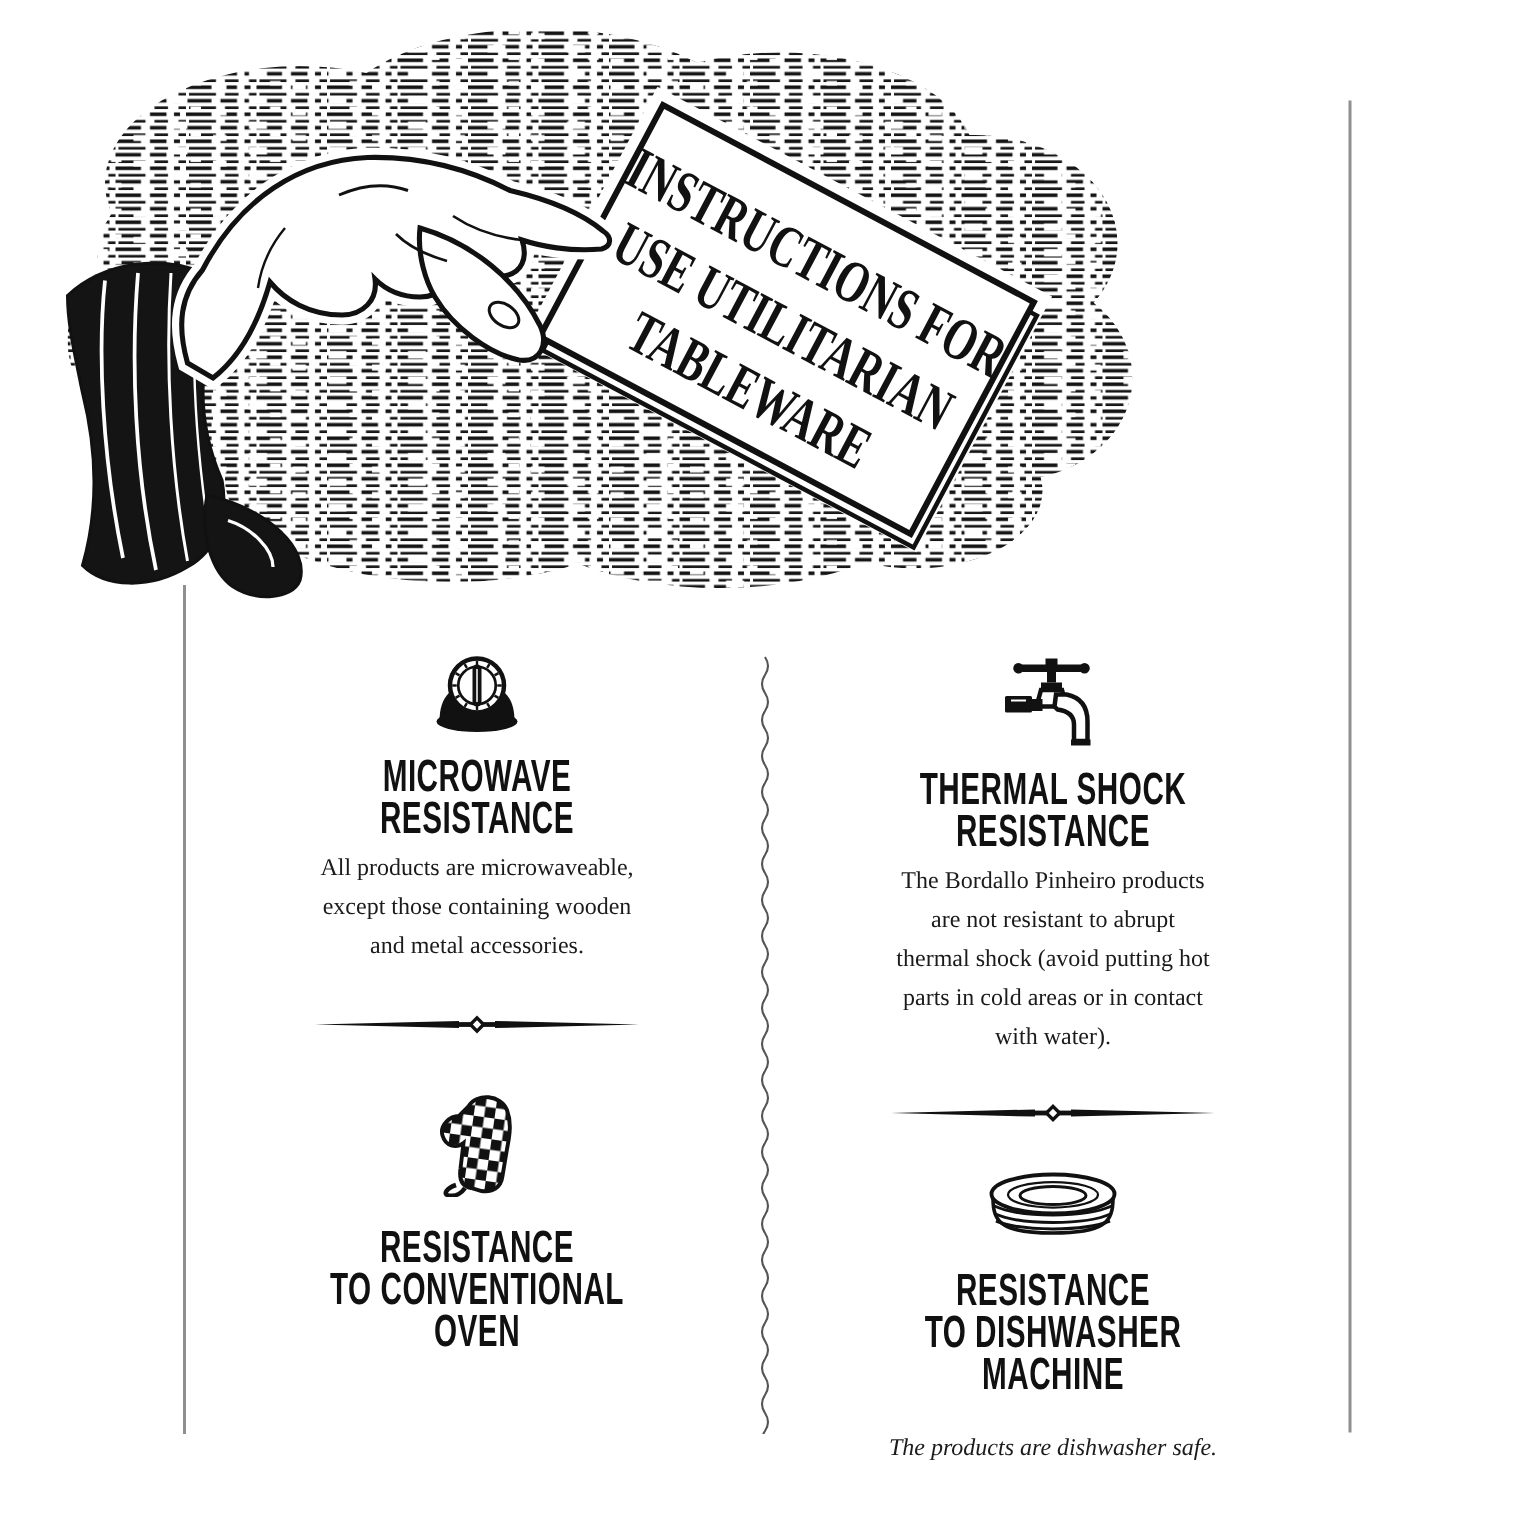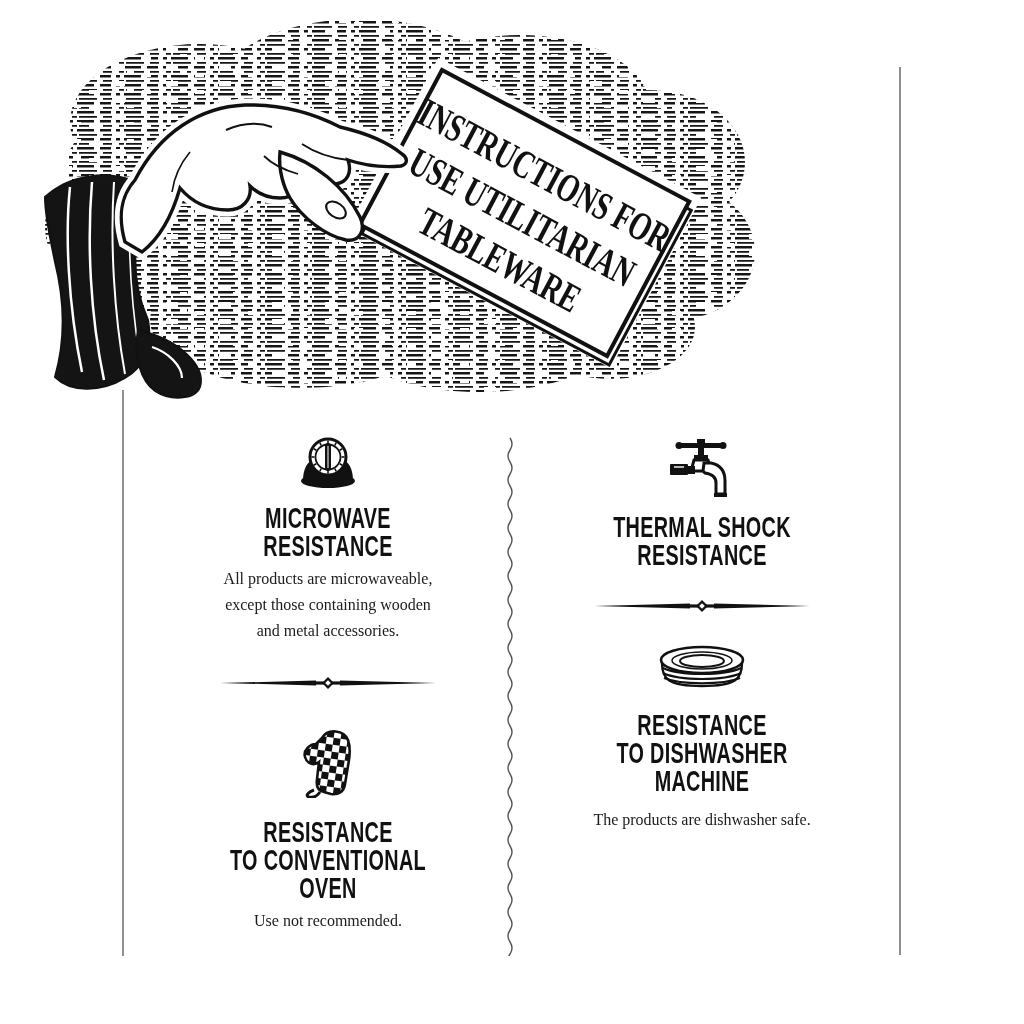--- a/index.html
+++ b/index.html
@@ -92,21 +92,21 @@
     <path d="M268,172 C254,168 242,162 234,154" stroke="#111" stroke-width="1.8" fill="none"></path>
   </g>
 </svg>
 
 <div class="rule" style="left:122px;top:390px;height:566px;"></div>
 <div class="rule" style="left:899px;top:67px;height:888px;"></div>
 <svg class="abs" style="left:505px;top:437px;" width="10" height="519" viewBox="0 0 10 519">
   <path d="M5 1 q4 6 0 12 q-4 6 0 12 q4 6 0 12 q-4 6 0 12 q4 6 0 12 q-4 6 0 12 q4 6 0 12 q-4 6 0 12 q4 6 0 12 q-4 6 0 12 q4 6 0 12 q-4 6 0 12 q4 6 0 12 q-4 6 0 12 q4 6 0 12 q-4 6 0 12 q4 6 0 12 q-4 6 0 12 q4 6 0 12 q-4 6 0 12 q4 6 0 12 q-4 6 0 12 q4 6 0 12 q-4 6 0 12 q4 6 0 12 q-4 6 0 12 q4 6 0 12 q-4 6 0 12 q4 6 0 12 q-4 6 0 12 q4 6 0 12 q-4 6 0 12 q4 6 0 12 q-4 6 0 12 q4 6 0 12 q-4 6 0 12 q4 6 0 12 q-4 6 0 12 q4 6 0 12 q-4 6 0 12 q4 6 0 12 q-4 6 0 12 q4 6 0 12 q-4 6 0 12" fill="none" stroke="#555" stroke-width="1.4"></path>
 </svg>
 
-<div class="col" style="left:138px;top:432px;width:380px;">
+<div class="col" style="left:128px;top:432px;width:380px;">
   <svg width="64" height="58" viewBox="0 0 64 58">
     <ellipse cx="32" cy="49" rx="27" ry="7" fill="#111"></ellipse>
     <path d="M7,49 C7,32 15,24 32,24 C49,24 57,32 57,49 Z" fill="#111"></path>
     <circle cx="32" cy="25" r="18" fill="#fff" stroke="#111" stroke-width="3"></circle>
     <g stroke="#111" stroke-width="1.6">
       <line x1="32" y1="8.5" x2="32" y2="11.5"></line>
       <line x1="32" y1="8.5" x2="32" y2="11.5" transform="rotate(30 32 25)"></line>
       <line x1="32" y1="8.5" x2="32" y2="11.5" transform="rotate(60 32 25)"></line>
       <line x1="32" y1="8.5" x2="32" y2="11.5" transform="rotate(90 32 25)"></line>
       <line x1="32" y1="8.5" x2="32" y2="11.5" transform="rotate(120 32 25)"></line>
@@ -143,39 +143,43 @@
         <rect width="7" height="7" fill="#111"></rect>
         <rect x="7" y="7" width="7" height="7" fill="#111"></rect>
       </pattern>
     </defs>
     <path d="M14,64 C8,66 5,70 9,71 C14,72 18,69 20,66" fill="none" stroke="#111" stroke-width="3"></path>
     <path d="M22,12 C28,2 44,4 48,14 C51,22 50,30 48,40 L45,58 C44,66 38,69 31,68 L24,66
              C18,65 16,60 17,53 L19,36 C14,40 7,38 5,31 C3,24 10,18 16,18 C18,16 20,14 22,12 Z" fill="url(#check)" stroke="#111" stroke-width="2.6"></path>
   </svg>
   <div class="sec-title" style="margin-top:20px;">RESISTANCE
 TO CONVENTIONAL OVEN</div>
-  <div class="sec-body" style="margin-top:6px;">Use not recommended.</div>
 </div>
 
 <div class="col" style="left:512px;top:437px;width:380px;">
   <svg width="72" height="64" viewBox="0 0 72 64">
     <rect x="31" y="2" width="8" height="9" fill="#111"></rect>
     <rect x="14" y="6" width="42" height="5" rx="2" fill="#111"></rect>
     <circle cx="13" cy="8.5" r="3.5" fill="#111"></circle>
     <circle cx="57" cy="8.5" r="3.5" fill="#111"></circle>
     <rect x="32" y="11" width="6" height="7" fill="#111"></rect>
     <rect x="28" y="18" width="14" height="5" fill="#111"></rect>
     <path d="M28,23 L42,23 L45,34 L25,34 Z" fill="#fff" stroke="#111" stroke-width="3"></path>
     <rect x="22" y="29" width="7" height="8" fill="#111"></rect>
     <rect x="4" y="27" width="18" height="11" rx="1" fill="#111"></rect>
     <line x1="8" y1="30" x2="18" y2="30" stroke="#fff" stroke-width="1.4"></line>
     <path d="M45,26 C55,28 59,35 59,44 L59,57 L50,57 L50,46 C50,40 46,37 39,36 L37,34 L38,26 Z" fill="#fff" stroke="#111" stroke-width="3"></path>
     <rect x="48" y="56" width="13" height="4" fill="#111"></rect>
   </svg>
   <div class="sec-title" style="margin-top:12px;">THERMAL SHOCK RESISTANCE</div>
+  <div class="sec-body" style="margin-top:6px;">The Bordallo Pinheiro products
+are not resistant to abrupt
+thermal shock (avoid putting hot
+parts in cold areas or in contact
+with water).</div>
 
   <svg width="216" height="14" viewBox="0 0 216 14" style="margin-top:30px;">
     <polygon points="0,7 96,4.6 96,9.4" fill="#111"></polygon>
     <polygon points="216,7 120,4.6 120,9.4" fill="#111"></polygon>
     <rect x="92" y="5.4" width="12" height="3.2" fill="#111"></rect>
     <rect x="112" y="5.4" width="12" height="3.2" fill="#111"></rect>
     <polygon points="108,1 114,7 108,13 102,7" fill="#111"></polygon>
     <polygon points="108,4.2 110.8,7 108,9.8 105.2,7" fill="#fff"></polygon>
   </svg>
 
@@ -183,14 +187,14 @@
     <path d="M8,20 C8,36 14,43 48,43 C82,43 88,36 88,20" fill="#fff" stroke="#111" stroke-width="2.4"></path>
     <path d="M9,25 C26,33 70,33 87,25" fill="none" stroke="#111" stroke-width="2"></path>
     <path d="M9,30 C26,38 70,38 87,30" fill="none" stroke="#111" stroke-width="2"></path>
     <path d="M10,35 C27,42 69,42 86,35" fill="none" stroke="#111" stroke-width="2"></path>
     <ellipse cx="48" cy="17" rx="41" ry="13" fill="#fff" stroke="#111" stroke-width="2.6"></ellipse>
     <ellipse cx="48" cy="17.5" rx="30" ry="8.5" fill="none" stroke="#111" stroke-width="1.5"></ellipse>
     <ellipse cx="48" cy="18" rx="22" ry="6" fill="none" stroke="#111" stroke-width="2"></ellipse>
   </svg>
   <div class="sec-title" style="margin-top:18px;">RESISTANCE
 TO DISHWASHER MACHINE</div>
-  <div class="sec-body" style="margin-top:12px;">The products are dishwasher safe.</div>
+  <div class="sec-body" style="margin-top:22px;font-style:italic;">The products are dishwasher safe.</div>
 </div>
 
 </body></html>

